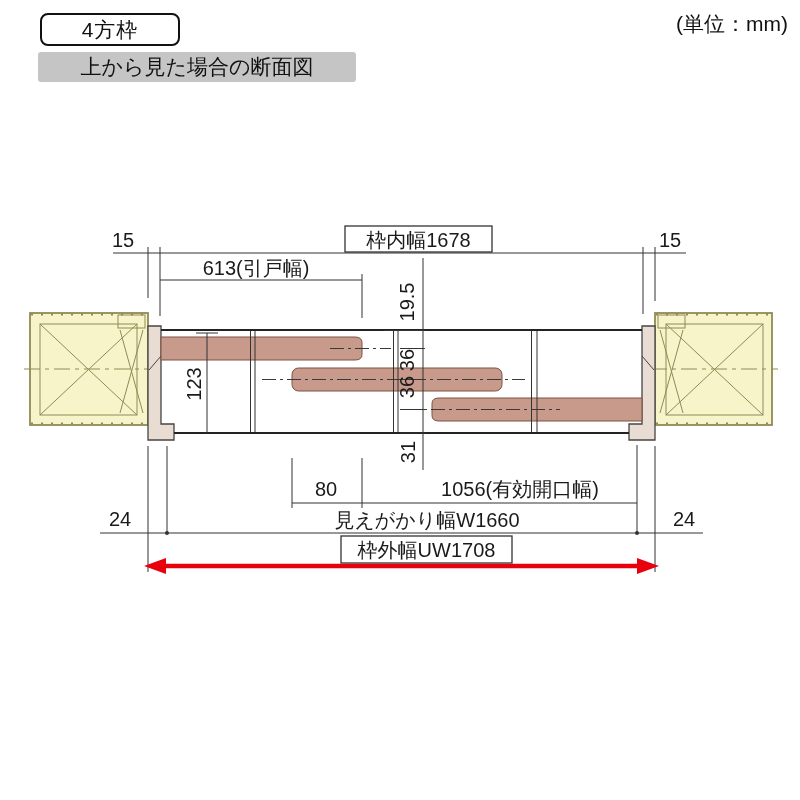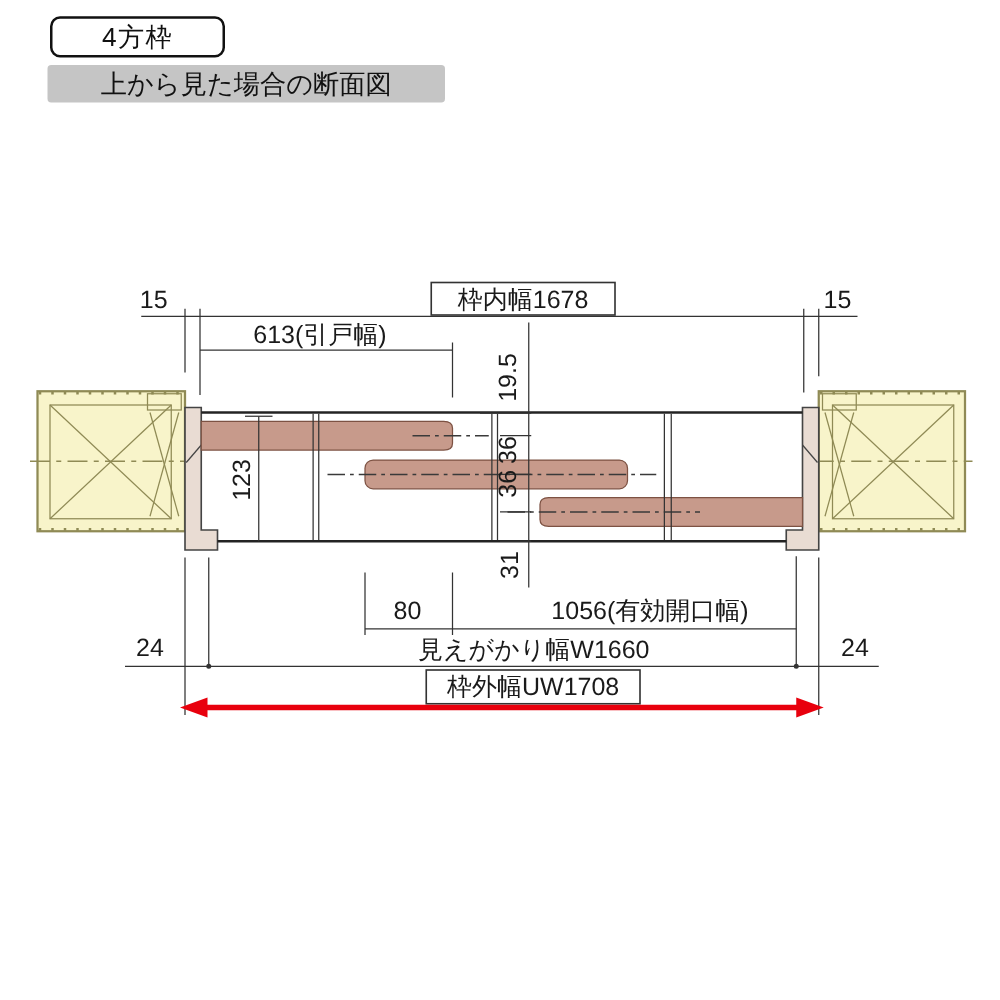--- a/index.html
+++ b/index.html
@@ -22,20 +22,21 @@
   .wcl{stroke:var(--wall-line,#8f8a55);stroke-width:1.2;fill:none;stroke-dasharray:16 5 4 5;}
 </style>
 </head>
 <body>
 
 <div class="stage">
 
   <div class="frame-type-box">
     <span>4方枠</span>
   </div>
+  <div class="unit-label">(単位：mm)</div>
   <div class="section-title">
     <span>上から見た場合の断面図</span>
   </div>
 
   <svg width="800" height="800" viewBox="0 0 800 800">
 
     <g>
       <rect x="30" y="313" width="118" height="112" style="fill:var(--wall-fill,#f8f4ca)" class="wallln" stroke-width="1.8"></rect>
       <line x1="31" y1="314.5" x2="147" y2="314.5" class="wallln" stroke-width="2.2" stroke-dasharray="2 8"></line>
       <line x1="31" y1="423.5" x2="147" y2="423.5" class="wallln" stroke-width="2.2" stroke-dasharray="2 8"></line>

